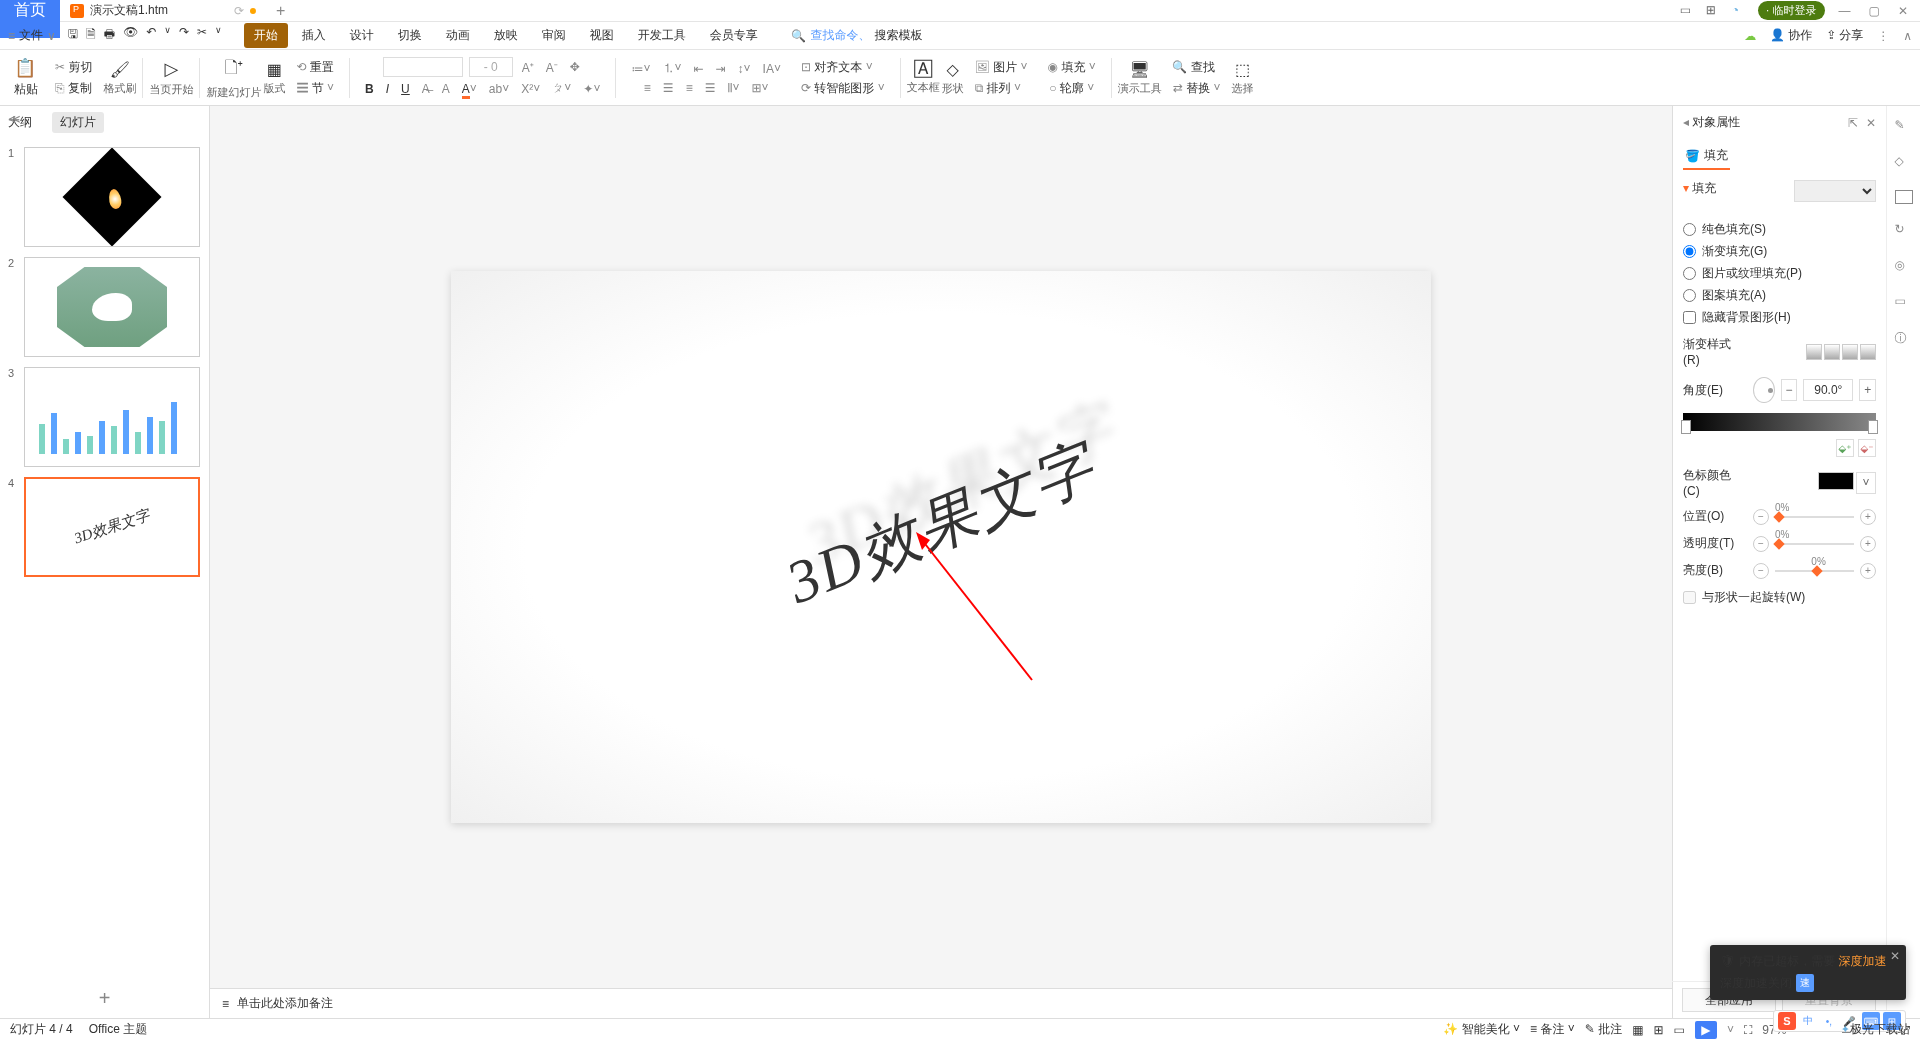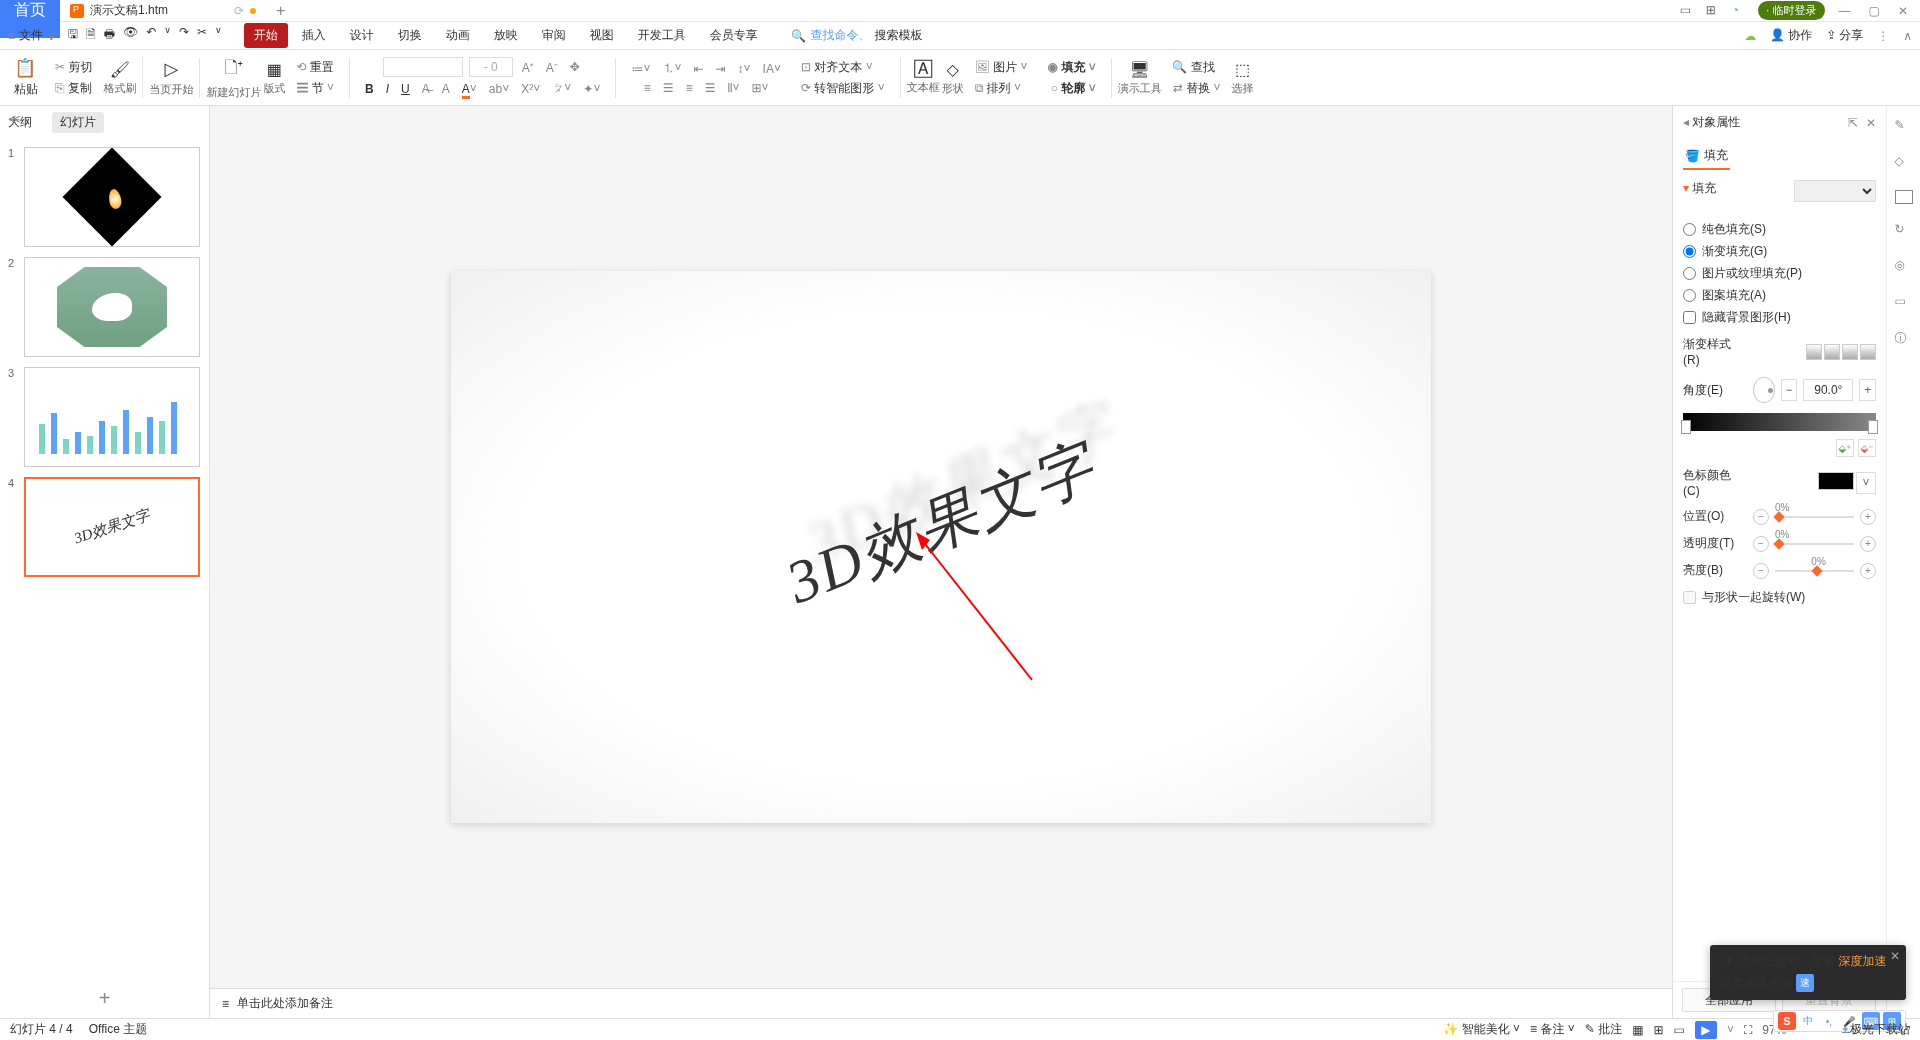--- a/index.html
+++ b/index.html
@@ -15,21 +15,21 @@
 .login-btn{background:#4d7c0f;color:#fff;border-radius:10px;padding:2px 8px;font-size:11px;}
 .win-btn{color:#888;padding:0 4px;}
 .ic{display:inline-block;width:16px;height:16px;color:#666;}
 
 .menubar{height:28px;display:flex;align-items:center;gap:4px;padding:0 8px;border-bottom:1px solid #e5e5e5;}
 .menu-file{display:flex;align-items:center;gap:4px;}
 .qat{display:flex;gap:8px;margin:0 8px;color:#555;}
 .qat span{cursor:pointer;}
 .ribbon-tabs{display:flex;gap:4px;margin-left:10px;}
 .rtab{padding:4px 10px;border-radius:3px;cursor:pointer;}
-.rtab.active{background:#b91c1c;color:#fff;}
+.rtab.active{background:#a16207;color:#fff;}
 .search-area{margin-left:20px;display:flex;align-items:center;gap:4px;color:#aaa;}
 .search-link{color:#5a9cff;}
 .mb-right{margin-left:auto;display:flex;align-items:center;gap:14px;color:#555;}
 
 .toolbar{height:56px;display:flex;align-items:center;padding:0 8px;border-bottom:1px solid #ddd;background:#fff;gap:2px;}
 .tb-group{display:flex;flex-direction:column;align-items:center;padding:0 6px;gap:2px;}
 .tb-row{display:flex;align-items:center;gap:6px;}
 .sep{width:1px;height:40px;background:#e3e3e3;margin:0 4px;}
 .lbl{font-size:11px;color:#666;}
 .tb-btn{display:flex;flex-direction:column;align-items:center;font-size:11px;color:#555;gap:2px;cursor:pointer;}
@@ -264,21 +264,21 @@
       <span class="lbl">文本框</span>
     </div>
   <div class="tb-btn">
       <span style="font-size:16px;">◇</span>
       <span class="lbl">形状</span>
     </div>
   <div class="tb-group" style="align-items:flex-start;">
     <span class="sm-btn">🖼 <span>图片</span> ˅</span>
     <span class="sm-btn">⧉ <span>排列</span> ˅</span>
   </div>
-  <div class="tb-group" style="align-items:flex-end;font-weight:bold;">
+  <div class="tb-group" style="align-items:center;">
     <span class="sm-btn">◉ <span>填充</span> ˅</span>
     <span class="sm-btn">○ <span>轮廓</span> ˅</span>
   </div>
   <div class="sep"></div>
   <div class="tb-btn">
       <span style="font-size:16px;">🖥</span>
       <span class="lbl">演示工具</span>
     </div>
   <div class="tb-group" style="align-items:flex-start;">
     <span class="sm-btn">🔍 <span>查找</span></span>

